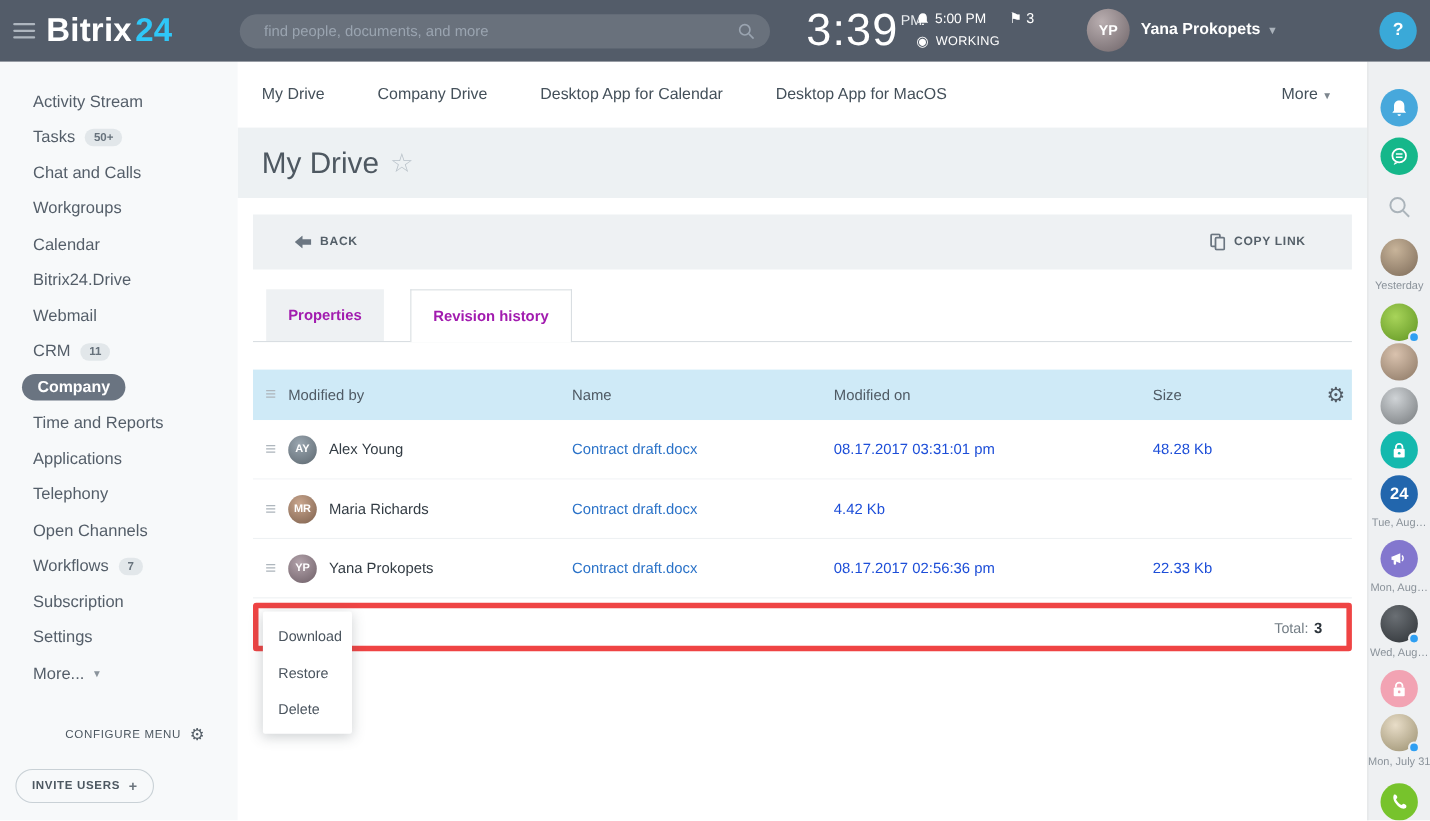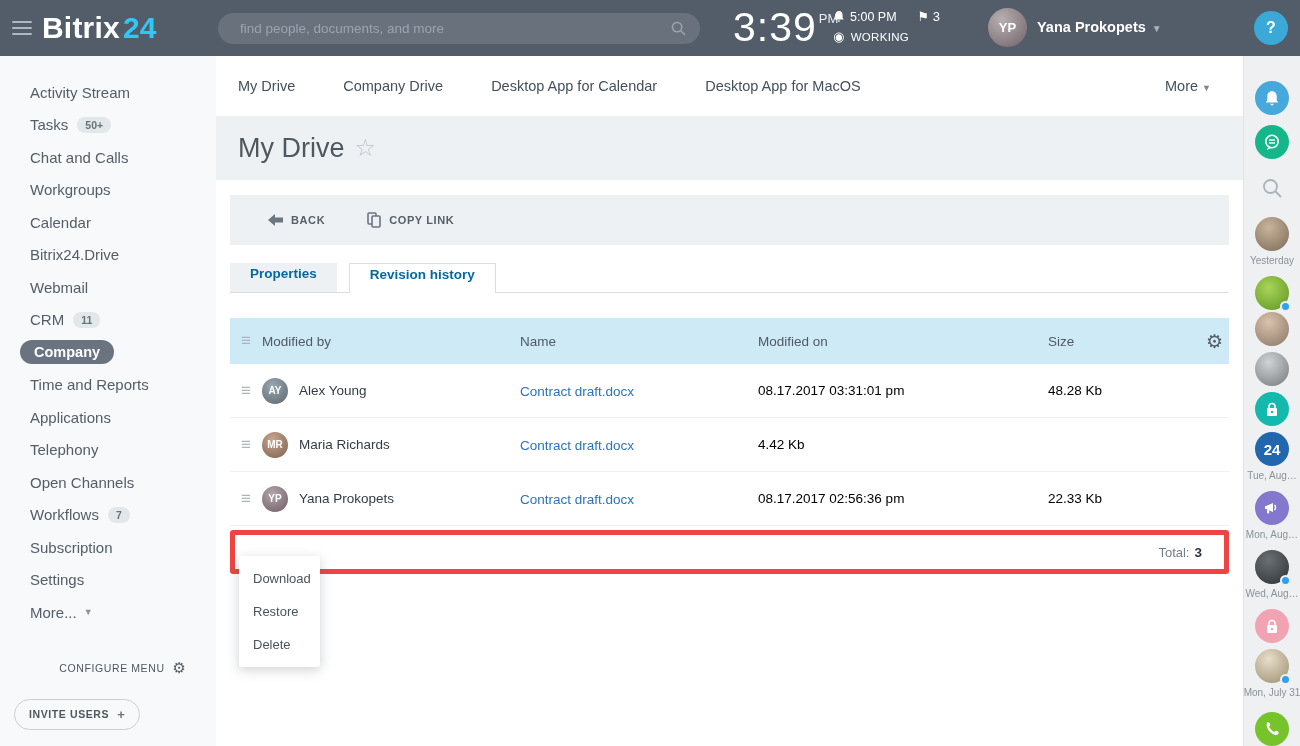--- a/index.html
+++ b/index.html
@@ -67,26 +67,26 @@
   .main { position:absolute; top:56px; left:216px; width:1027px; height:690px; background:#fff; }
   .topnav { height:60px; background:#fff; display:flex; align-items:center; padding-left:22px; }
   .topnav .nav-item { font-size:14.5px; color:#44505a; margin-right:48px; cursor:pointer; white-space:nowrap; }
   .topnav .nav-more { margin-left:auto; margin-right:32px; font-size:14.5px; color:#44505a; cursor:pointer; }
   .topnav .nav-more .caret { font-size:9px; color:#7d868e; margin-left:4px; }
   .titleband { height:64px; background:#edf1f3; display:flex; align-items:center; padding-left:22px; }
   .pagetitle { font-size:27px; color:#4e5861; font-weight:normal; }
   .fav-star { font-size:24px; color:#b9c2c9; margin-left:10px; cursor:pointer; }
 
   .panel { position:relative; height:566px; background:#fff; }
-  .toolbar { margin:15px 14px 0; height:50px; background:#eef1f3; display:flex; align-items:center; padding-left:38px; }
+  .toolbar { margin:15px 14px 0; height:50px; background:#eef1f3; display:flex; align-items:center; padding-left:38px;justify-content:space-between; }
   .tbtn { display:flex; align-items:center; gap:8px; font-size:11px; font-weight:bold; letter-spacing:.6px; color:#556069; cursor:pointer; margin-right:42px; }
   .tbtn svg { display:block; }
 
   .tabs { margin:18px 14px 0; display:flex; border-bottom:1px solid #d9dee2; }
-  .tab { padding:3px 20px; font-size:13.5px; font-weight:bold; color:#0369a1; background:#eef1f3; margin-right:12px; cursor:pointer; }
+  .tab { padding:16px 20px; font-size:13.5px; font-weight:bold; color:#a21caf; background:#eef1f3; margin-right:12px; cursor:pointer;margin-left:12px; }
   .tab.active { background:#fff; border:1px solid #d9dee2; border-bottom:none; margin-bottom:-1px; padding-bottom:11px; cursor:default; }
 
   .gridtable { margin:25px 14px 0; }
   .trow { display:flex; align-items:center; }
   .thead { background:#cfeaf7; height:46px; }
   .tbody-row { height:54px; border-bottom:1px solid #eef1f3; background:#fff; }
   .col-drag { width:32px; text-align:center; }
   .draggrip { color:#aeb6bd; font-size:17px; cursor:grab; }
   .col-by { width:258px; display:flex; align-items:center; gap:11px; }
   .col-name { width:238px; }
@@ -94,21 +94,21 @@
   .col-size { width:140px; }
   .col-gear { flex:1; text-align:right; padding-right:6px; }
   .thead .hcell { font-size:13.5px; color:#4f5a64; }
   .gearbtn { font-size:19px; color:#525c66; cursor:pointer; }
   .rowavatar { width:26px; height:26px; border-radius:50%; color:#fff; font-size:10px; font-weight:bold; display:flex; align-items:center; justify-content:center; flex:0 0 auto; }
   .ra0 { background:radial-gradient(circle at 40% 30%, #9aa6b0, #5c676f); }
   .ra1 { background:radial-gradient(circle at 40% 30%, #c9a68e, #7d604c); }
   .ra2 { background:radial-gradient(circle at 40% 30%, #b3a3ab, #6d5e66); }
   .cellname { font-size:13.5px; color:#333c44; }
   .filelink { font-size:13.5px; color:#2a72c8; text-decoration:none; cursor:pointer; }
-  .celldate, .cellsize { font-size:13.5px; color:#000000; }
+  .celldate, .cellsize { font-size:13.5px; color:#1d4ed8; }
 
   .tfooter { margin:4px 14px 0; height:44px; border:5px solid #ef4444; border-radius:3px; background:#fff; display:flex; align-items:center; justify-content:flex-end; padding-right:22px; font-size:13px; color:#737d85; }
   .tfooter b { color:#2c343b; margin-left:5px; font-size:13.5px; }
 
   .ctxmenu { position:absolute; left:23px; top:339px; width:81px; background:#fff; box-shadow:0 3px 12px rgba(60,70,80,.25); border-radius:2px; z-index:40; padding:6px 0;margin-top:22px; }
   .ctxitem { padding:9px 0 9px 14px; font-size:13px; color:#4a545e; cursor:pointer; }
 </style>
 </head>
 <body>
 

